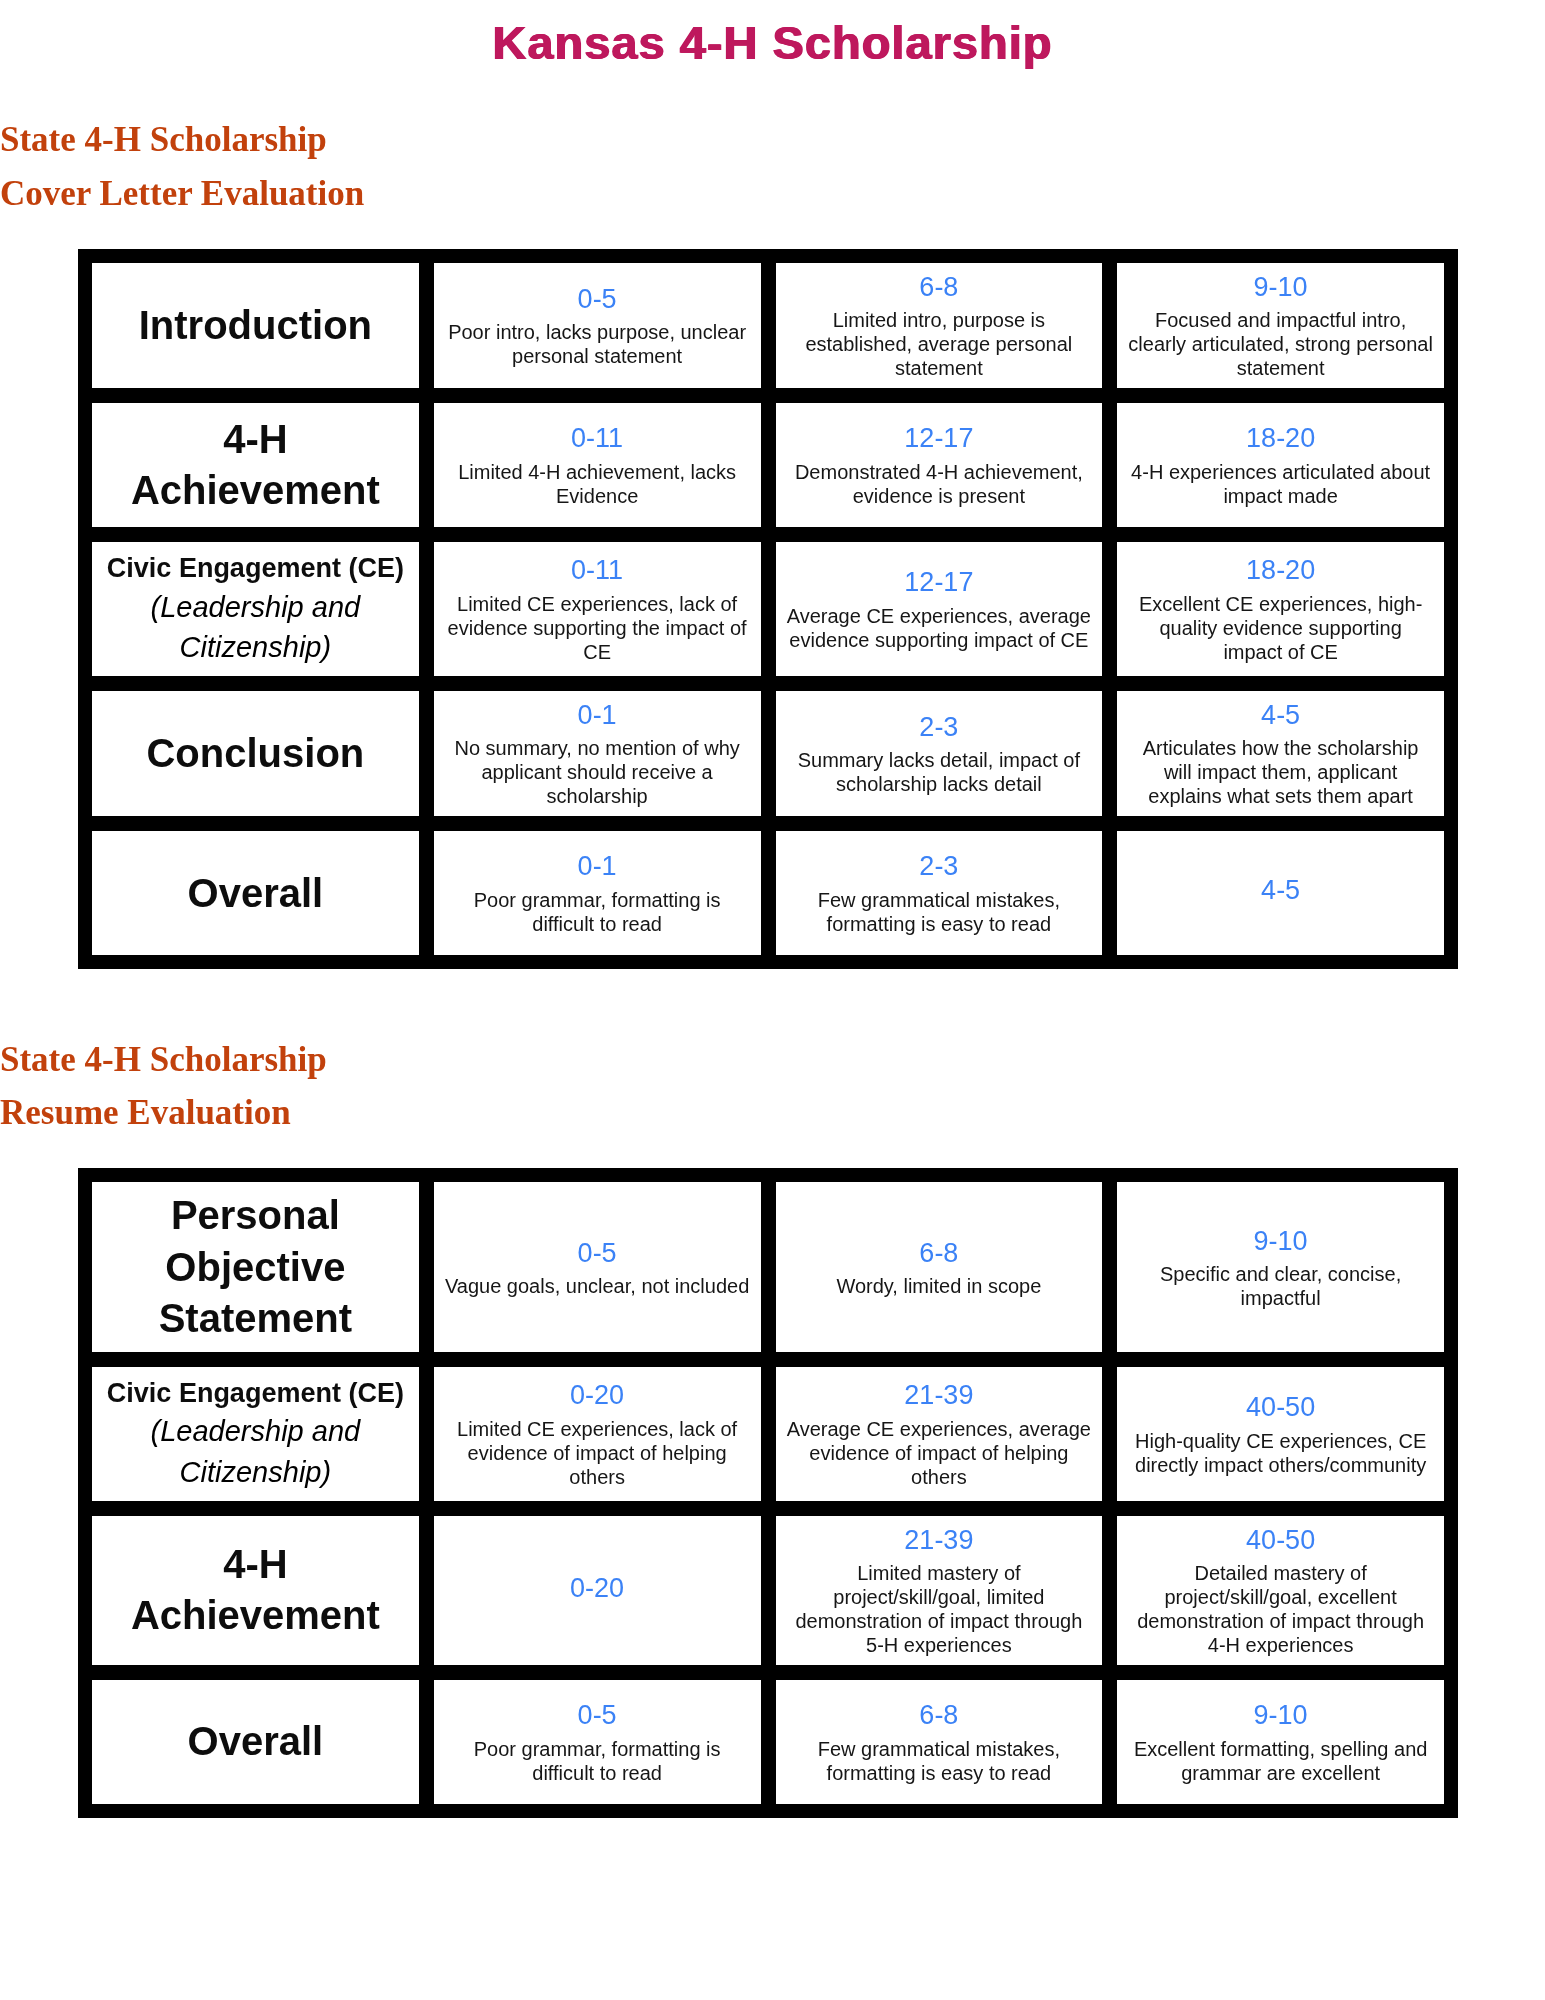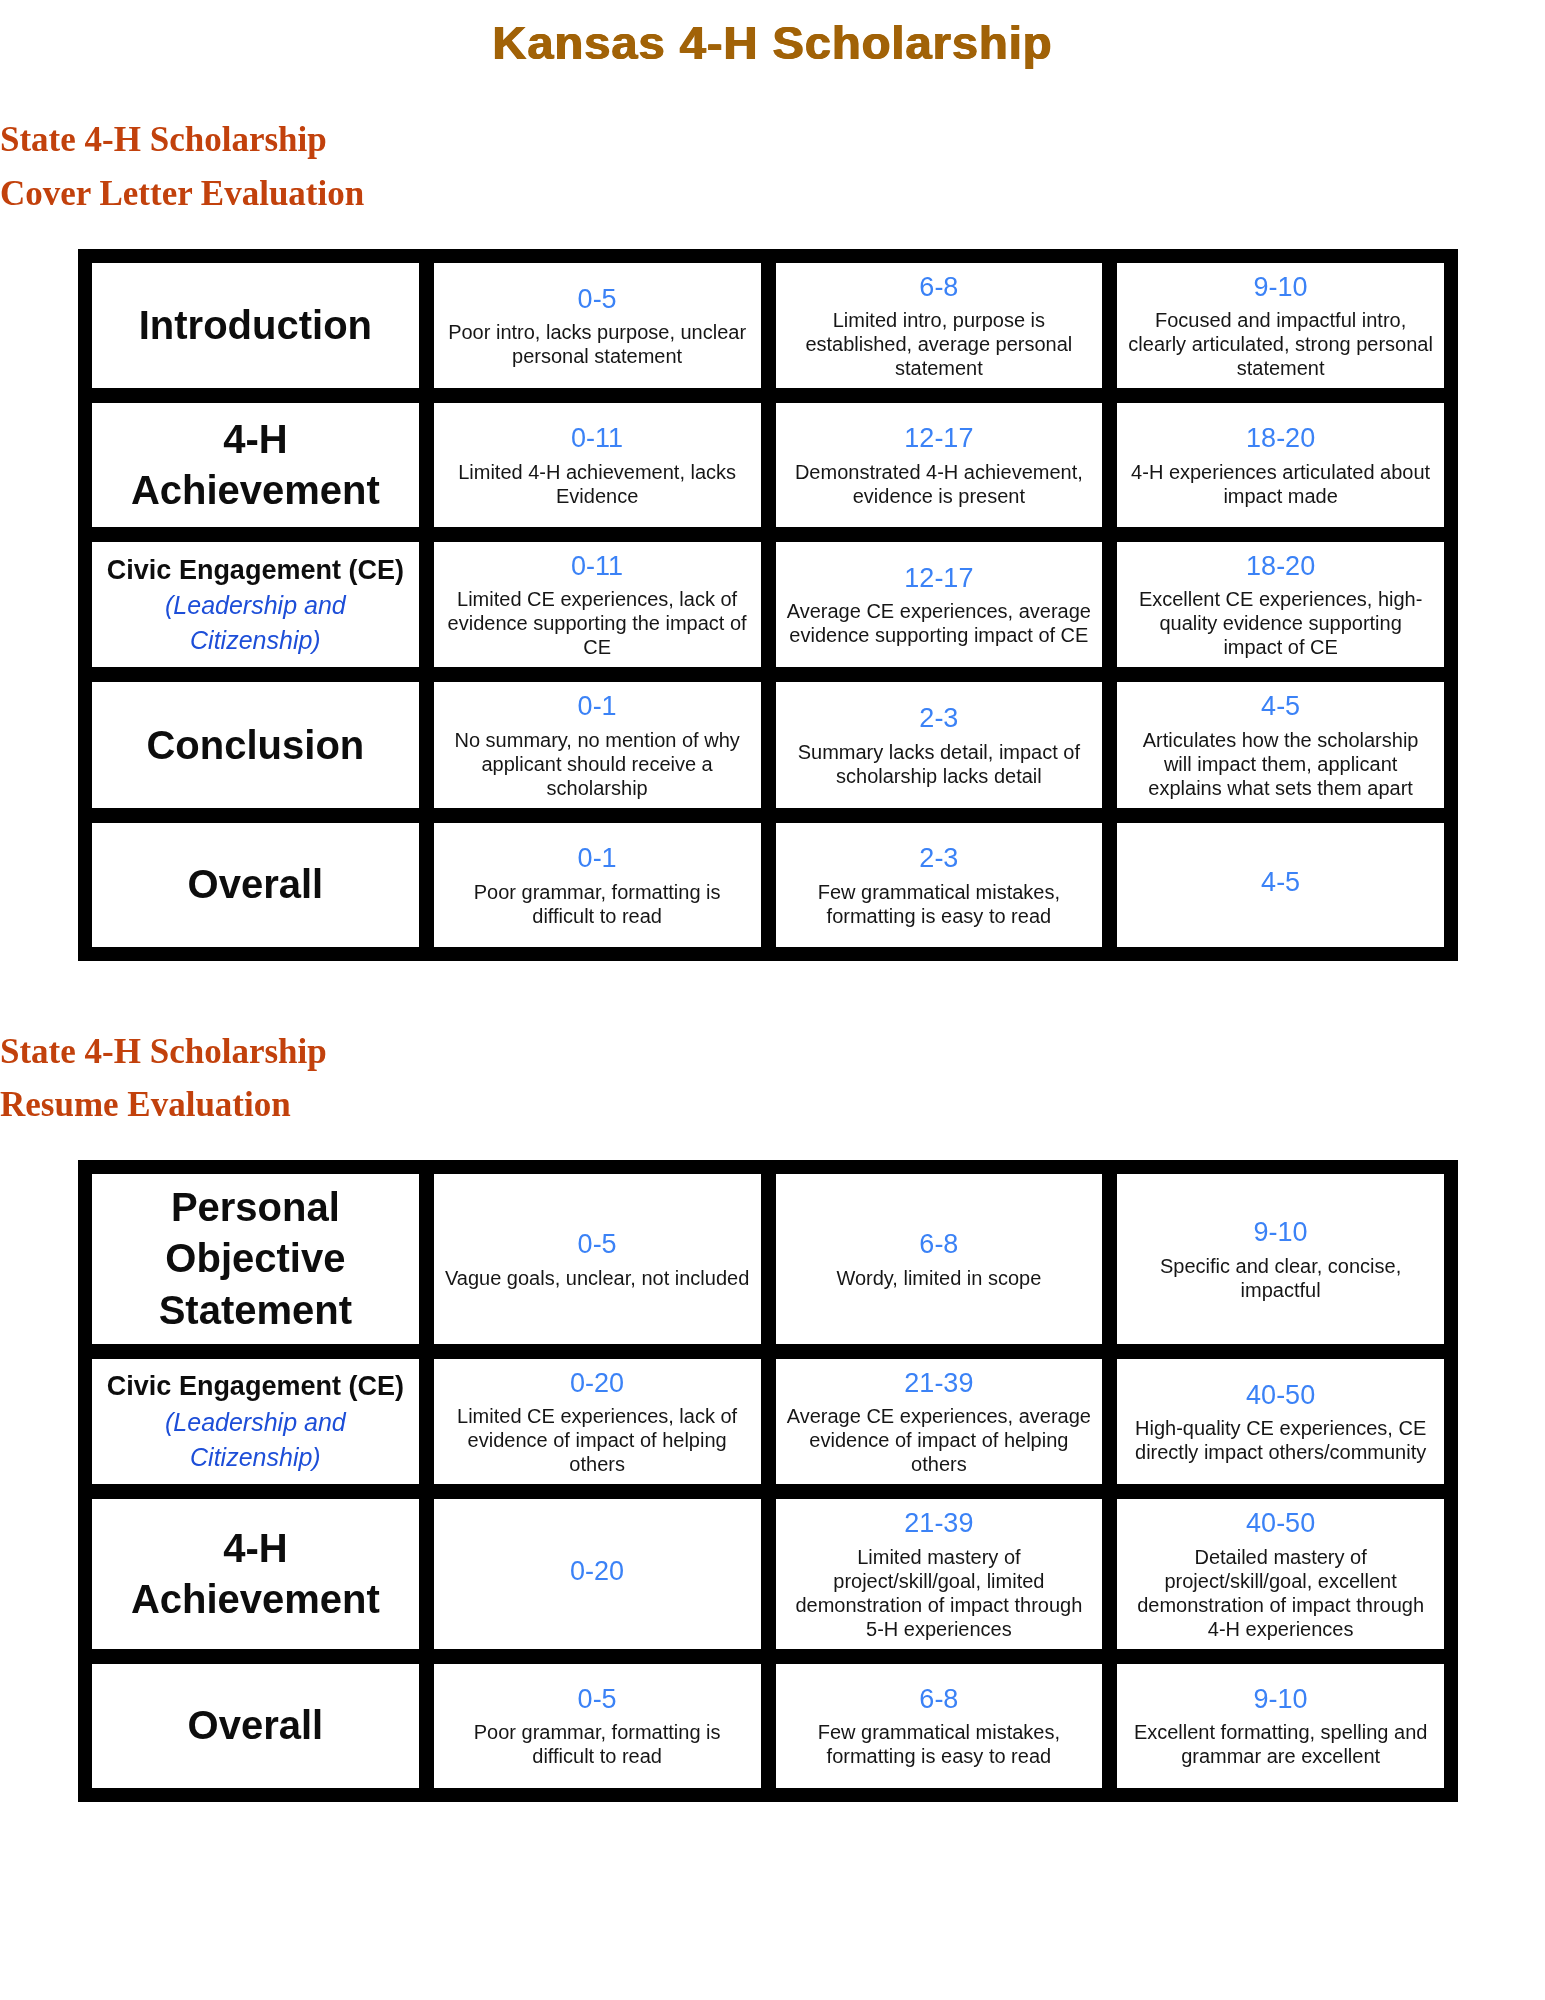--- a/index.html
+++ b/index.html
@@ -15,21 +15,21 @@
   
   .main-title {
     padding-top: 14px;
     text-align: center;
   }
   .main-title .line {
     font-size: 47px;
     font-weight: bold;
     line-height: 1.22;
     letter-spacing: 1px;
-    color: #a16207;
+    color: #be185d;
     
     text-shadow: 0.7px 0 0 currentColor, -0.7px 0 0 currentColor;
   }
   
   .section-heading {
     font-family: "Liberation Serif", serif;
     font-weight: bold;
     font-size: 35px;
     line-height: 1.52;
     color: #c2410c;
@@ -61,24 +61,24 @@
     font-weight: bold;
     font-size: 27px;
     line-height: 1.35;
     white-space: pre-line;
     color: #0d0d0d;
   }
   .row-label.big { font-size: 40px; line-height: 1.28; }
   .row-sublabel {
     font-style: italic;
     font-weight: normal;
-    font-size: 25px;
+    font-size: 29px;
     line-height: 1.4;
     white-space: pre-line;
-    color: #1d4ed8;
+    color: #000000;
   }
   .score {
     font-size: 27px;
     line-height: 1.2;
     margin-bottom: 5px;
     color: #3b82f6;
   }
   .desc {
     font-size: 20px;
     line-height: 1.2;

